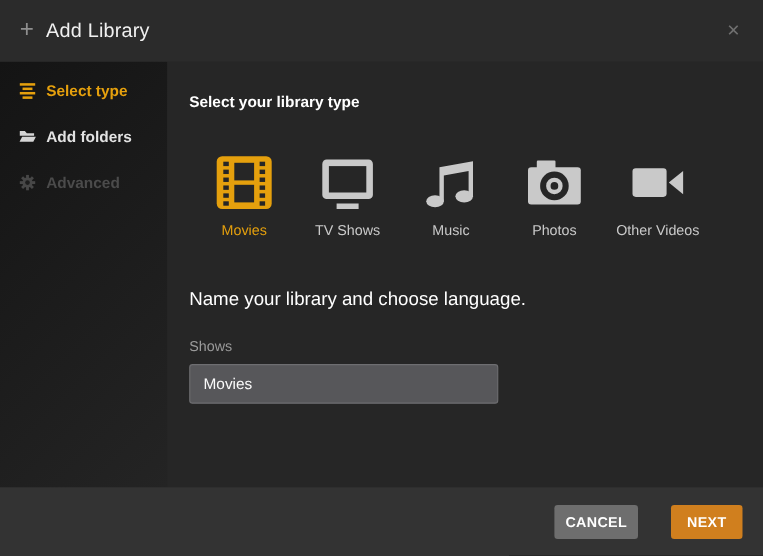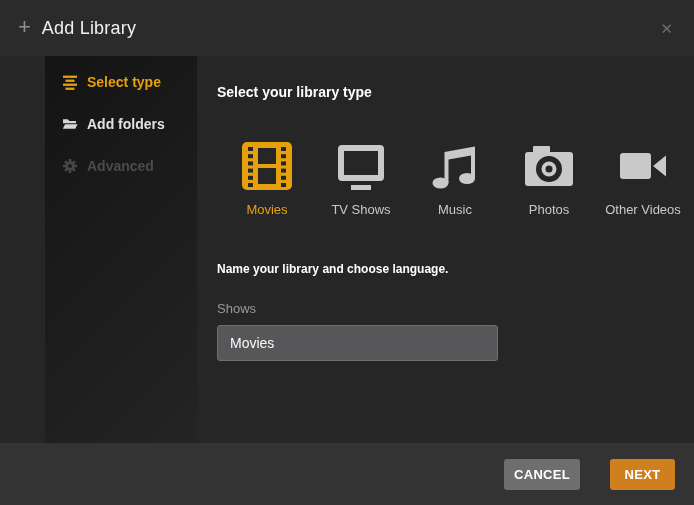--- a/index.html
+++ b/index.html
@@ -18,21 +18,21 @@
     display: flex; align-items: center; padding: 0 18px; position: relative;
   }
   .plus-glyph { color: #8f8f8f; font-size: 22px; font-weight: 400; line-height: 1; margin-right: 11px; margin-top: -2px; }
   .dialog-title { color: #f0f0f0; font-size: 18px; font-weight: 400; letter-spacing: .2px; }
   .close-btn {
     position: absolute; right: 17px; top: 50%; transform: translateY(-50%);
     color: #707070; font-size: 15px; font-weight: 700; cursor: pointer; line-height: 1; padding: 4px;
   }
 
   
-  .body { flex: 1; display: flex; min-height: 0; margin-left: 45px; }
+  .body { flex: 1; display: flex; min-height: 0; }
   .sidebar {
     flex: 0 0 152px; width: 152px;
     background: linear-gradient(135deg, #141414 0%, #242424 100%);
     padding-top: 5px;
   }
   .side-item {
     height: 42px; display: flex; align-items: center;
     padding-left: 17px; gap: 9px; cursor: pointer;
     color: #e2e2e2; font-size: 14px; font-weight: 600;
   }
@@ -42,21 +42,21 @@
 
   .main { flex: 1; background: #262626; padding: 28px 0 0 20px; }
   .main-heading { color: #ffffff; font-size: 14px; font-weight: 600; margin: 0; }
 
   .types { display: flex; gap: 24px; margin: 40px 0 0 15px; }
   .type-item { width: 70px; display: flex; flex-direction: column; align-items: center; cursor: pointer; }
   .type-icon { width: 52px; height: 52px; display: block; }
   .type-label { margin-top: 10px; font-size: 13px; color: #c9c9c9; white-space: nowrap; }
   .type-item.selected .type-label { color: #e5a00d; }
 
-  .form-heading { color: #ffffff; font-size: 12px; font-weight: 700; margin: 45px 0 0 0; }
+  .form-heading { color: #ffffff; font-size: 17px; font-weight: 400; margin: 45px 0 0 0; }
   .fields { display: flex; margin-top: 25px; }
   .field-label { color: #9a9a9a; font-size: 13px; display: block; }
   .field-name { width: 281px; }
   .name-input {
     margin-top: 9px; width: 281px; height: 36px;
     background: #57575a; border: 1px solid #6e6e71; border-radius: 3px;
     color: #fafafa; font-size: 14px; padding: 0 12px; font-family: inherit; outline: none;
   }
   .field-lang { margin-left: 29px; }
   .select-wrap { margin-top: 10px; position: relative; width: 134px; }

